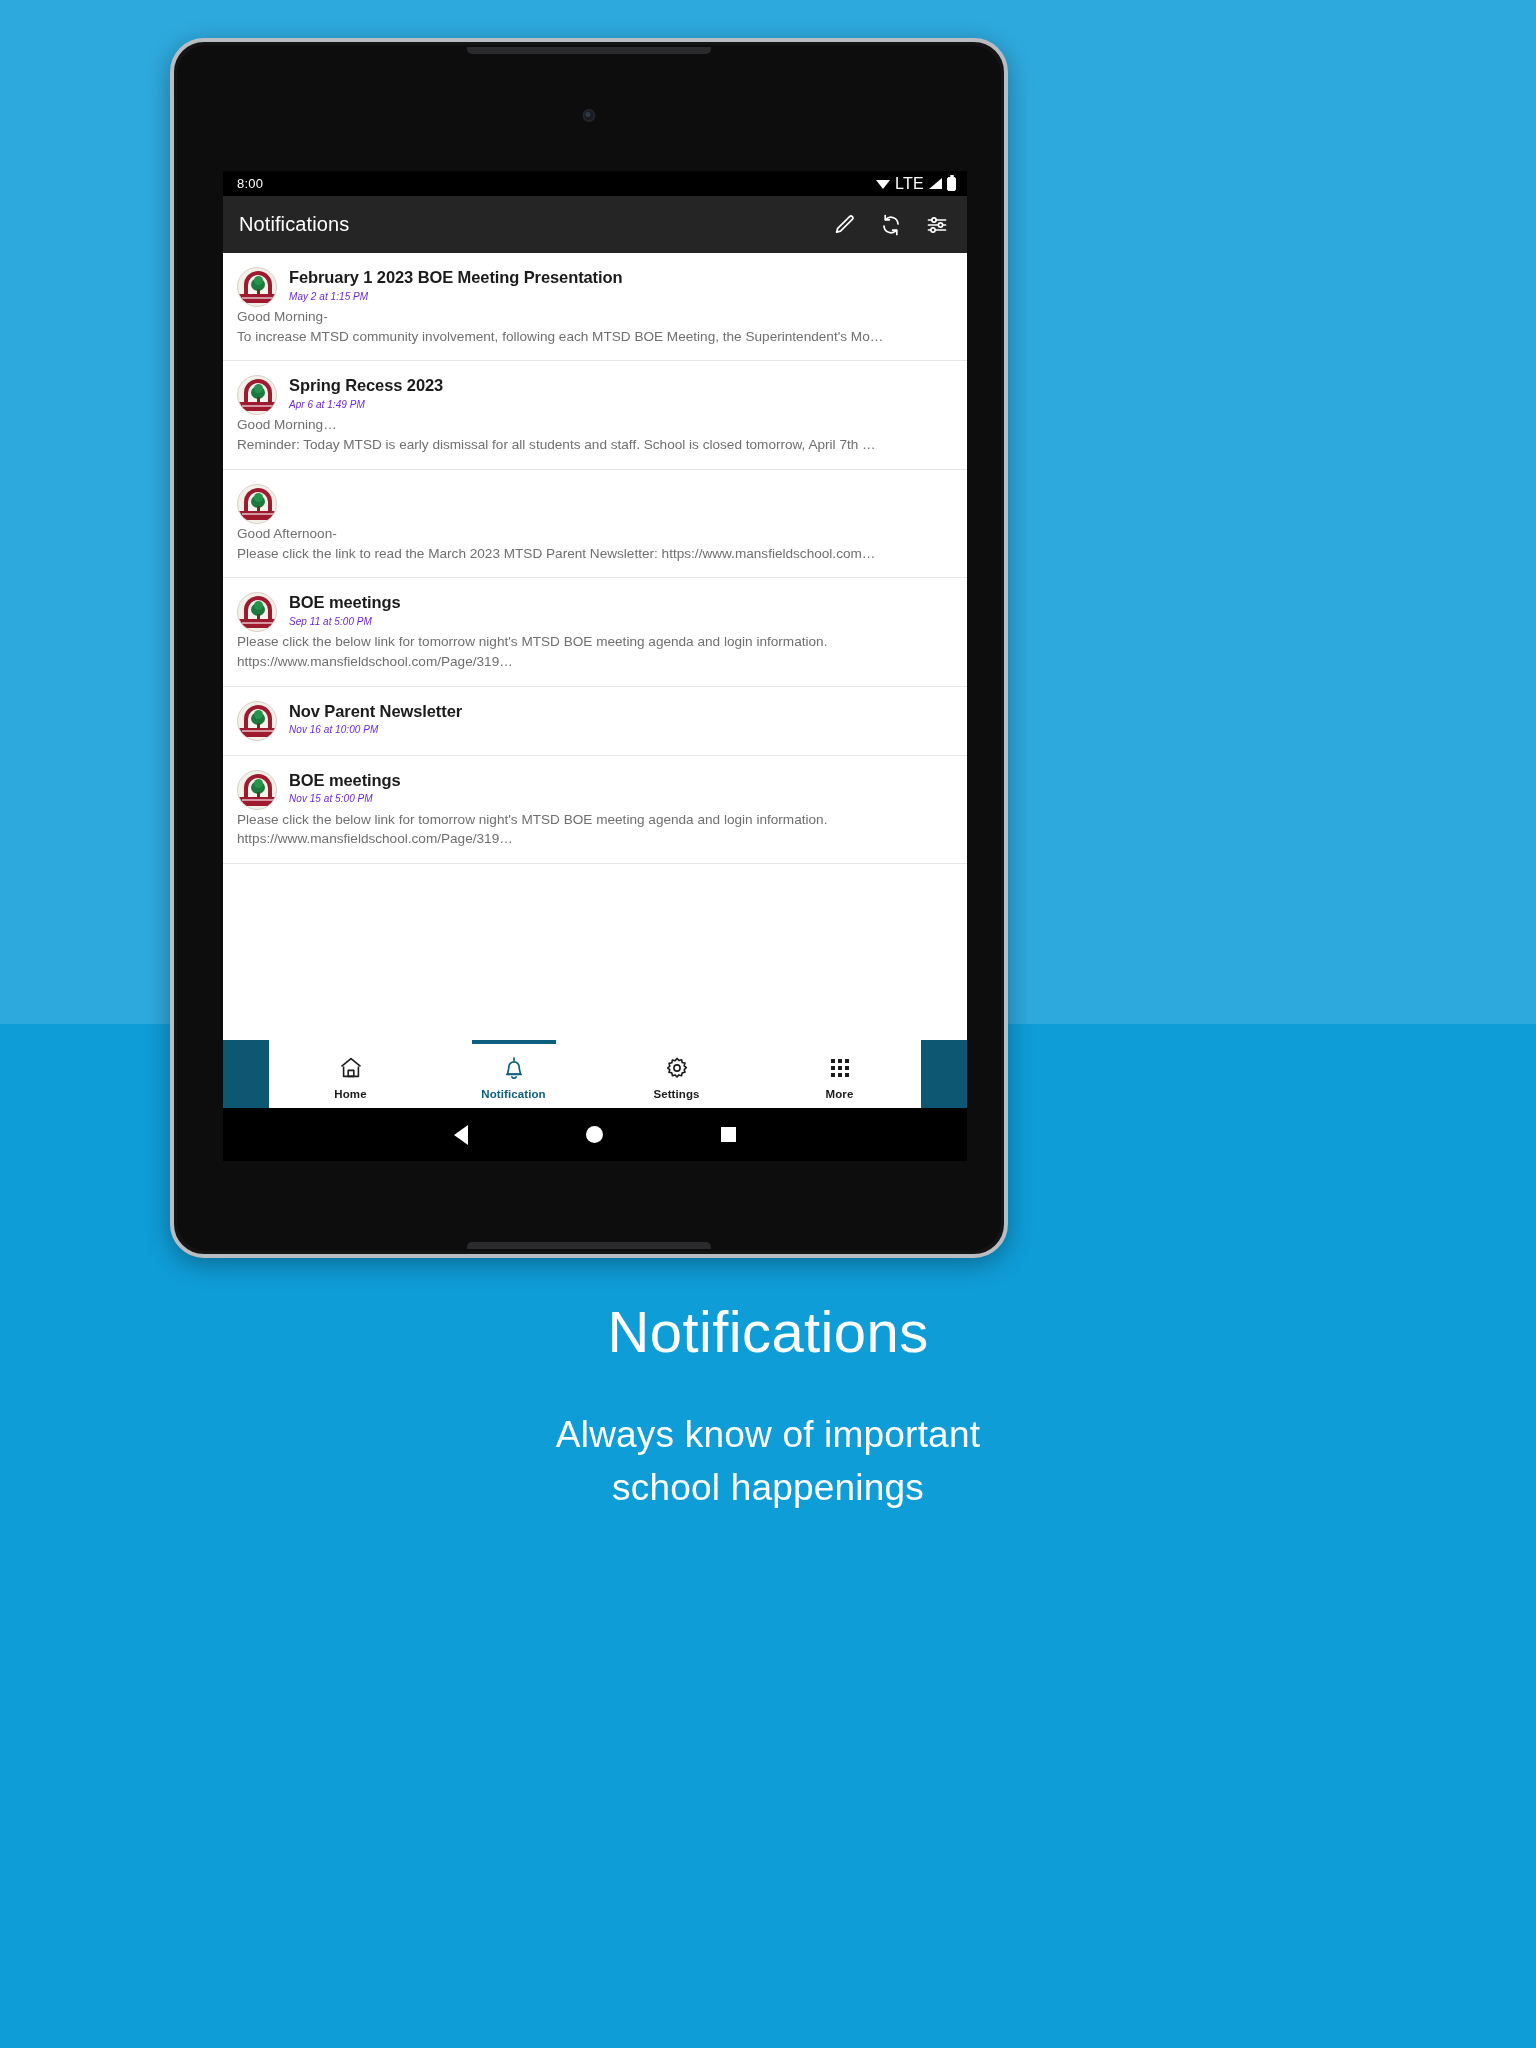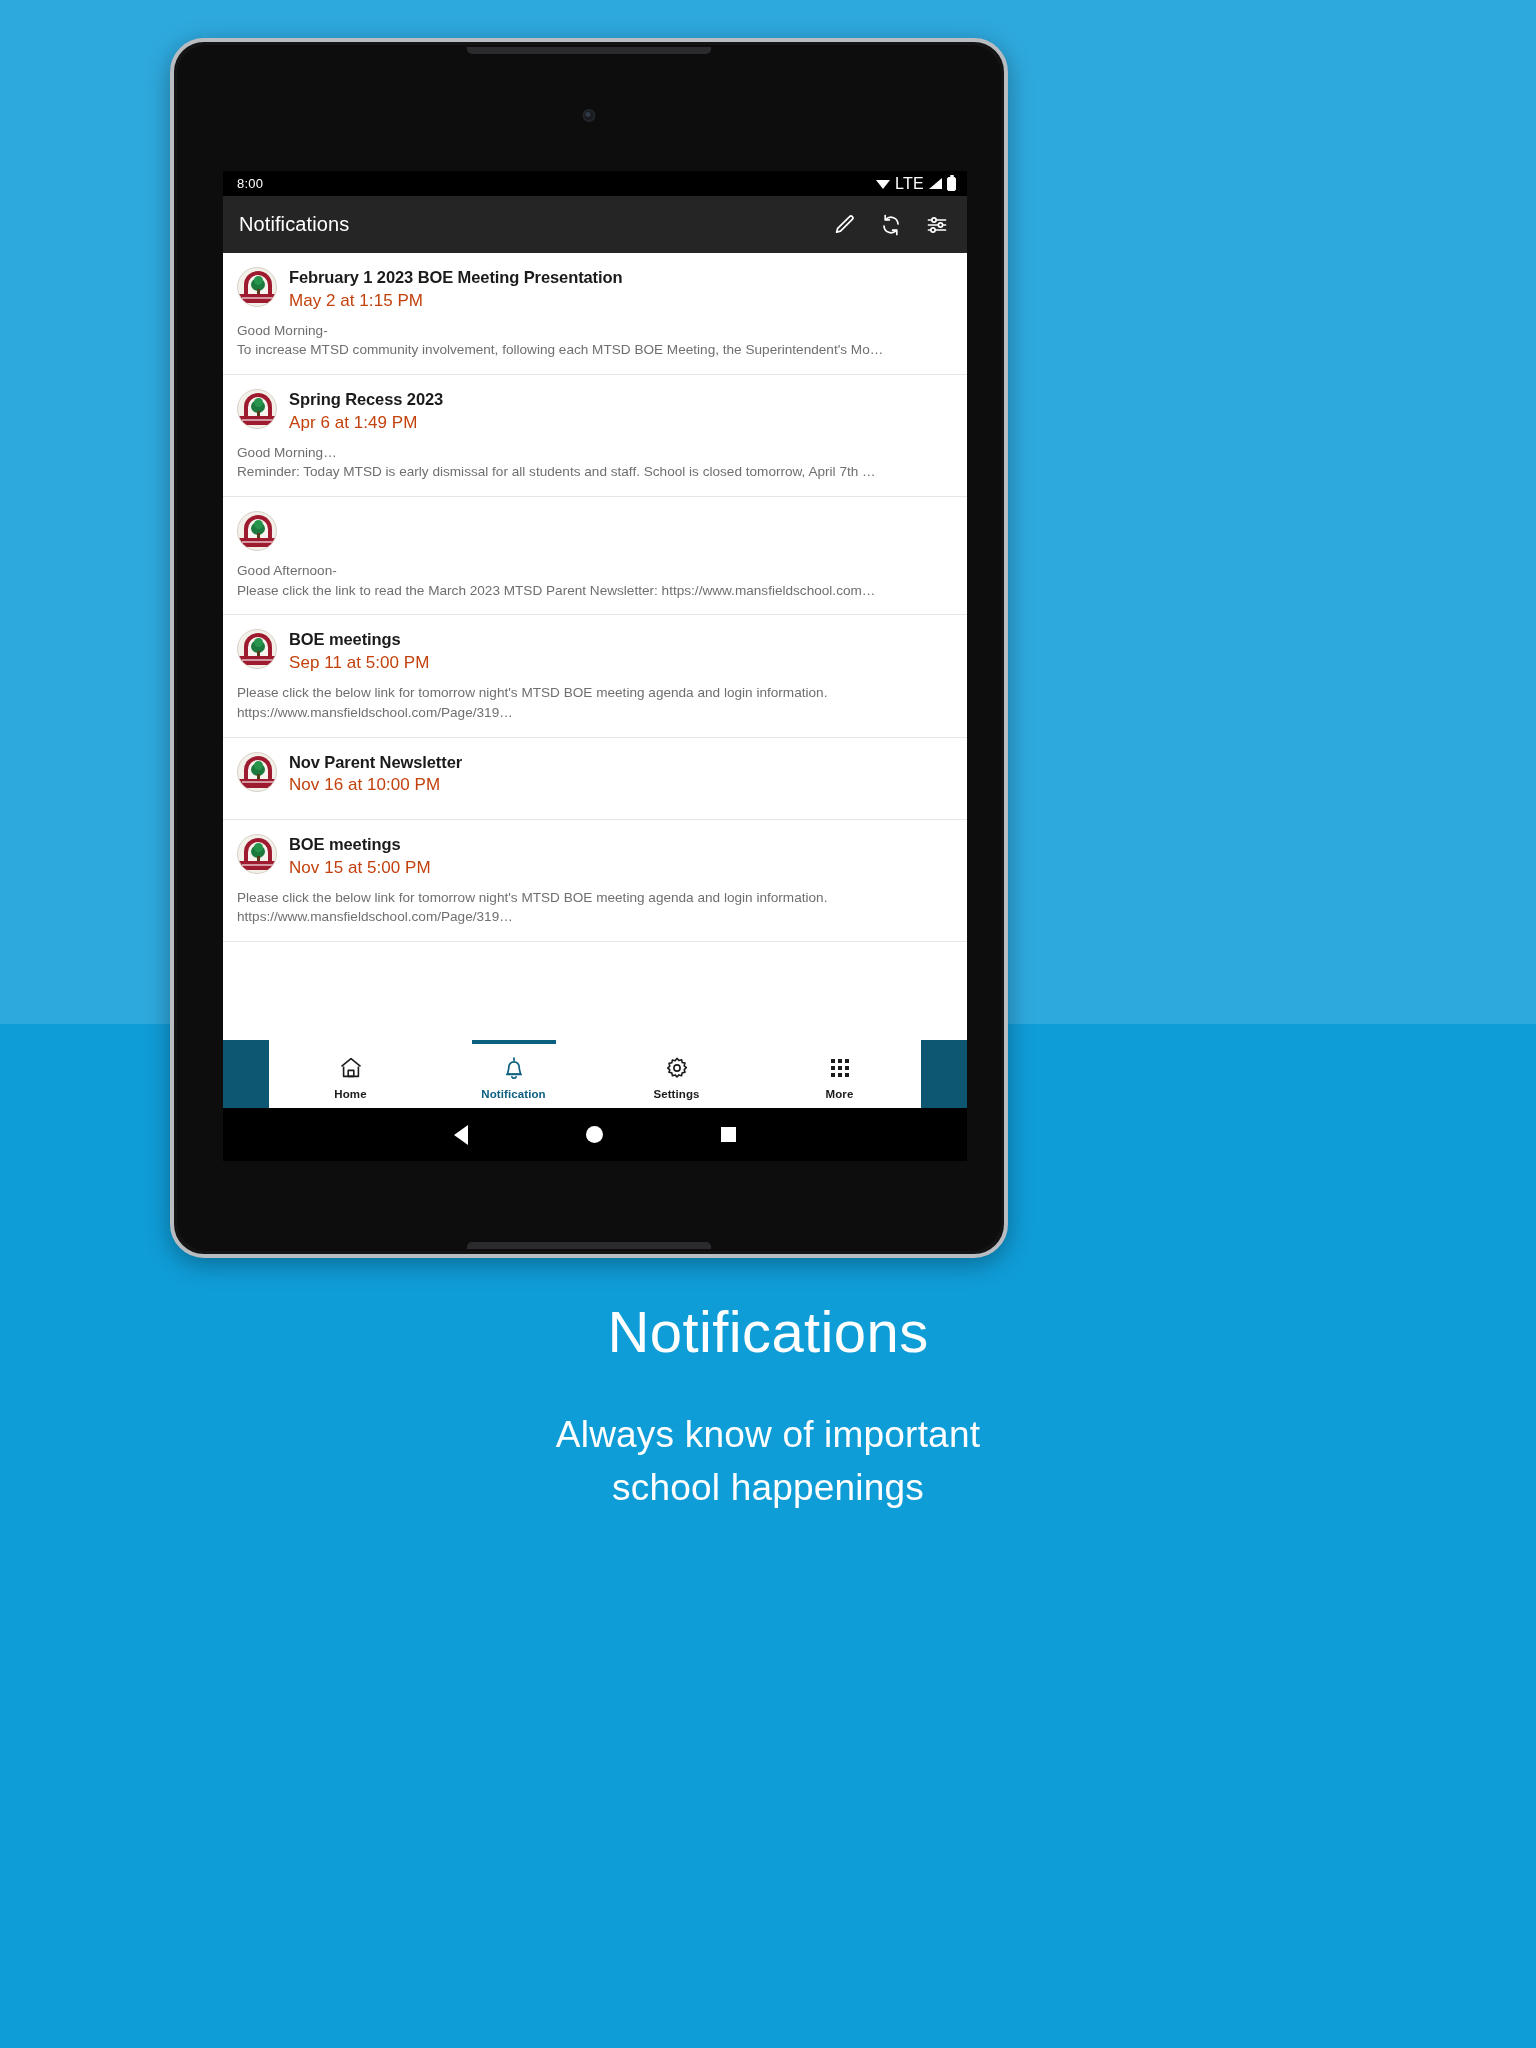--- a/index.html
+++ b/index.html
@@ -176,24 +176,24 @@
     content: ""; position: absolute; left: 4px; top: 2.5px;
     width: 32px; height: 2px; background: rgba(255,255,255,.55);
   }
 
   .note-texts { flex: 1 1 auto; min-width: 0; }
   .note-title {
     font-size: 16.5px; font-weight: bold; color: #1b1b1b; line-height: 1.25;
     letter-spacing: -.1px;
   }
   .note-date {
-    font-size: 17px; color: #c2410c; margin-top: 3px; letter-spacing: .05px;
+    font-size: 10px; color: #6d28d9; margin-top: 3px; letter-spacing: .05px; font-style: italic;
   }
   .note-body {
-    margin-top: 10px;
+    margin-top: 0;
     font-size: 13.6px; color: #6f6f6f; line-height: 1.45;
   }
   .note-body .ln {
     white-space: nowrap; overflow: hidden; text-overflow: clip;
   }
 
   
   #tabwrap {
     position: relative; height: 68px;
     background: #0d5773;

